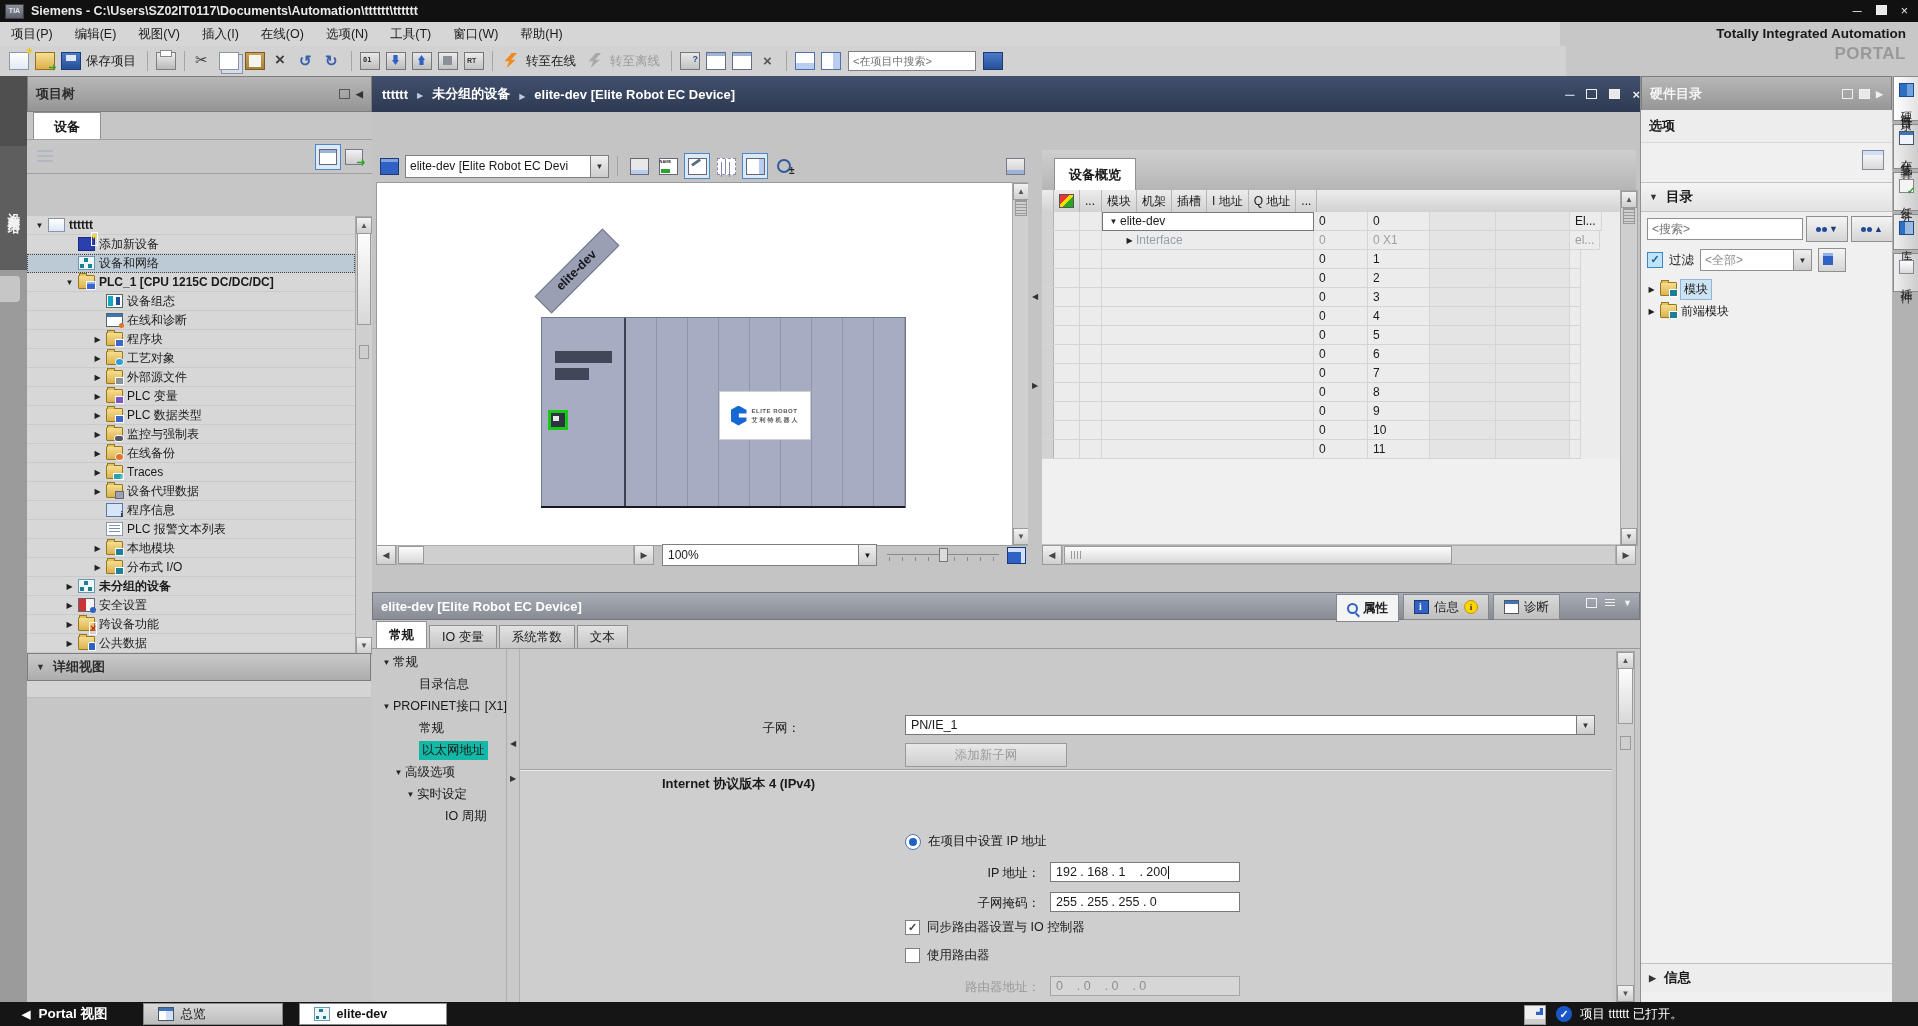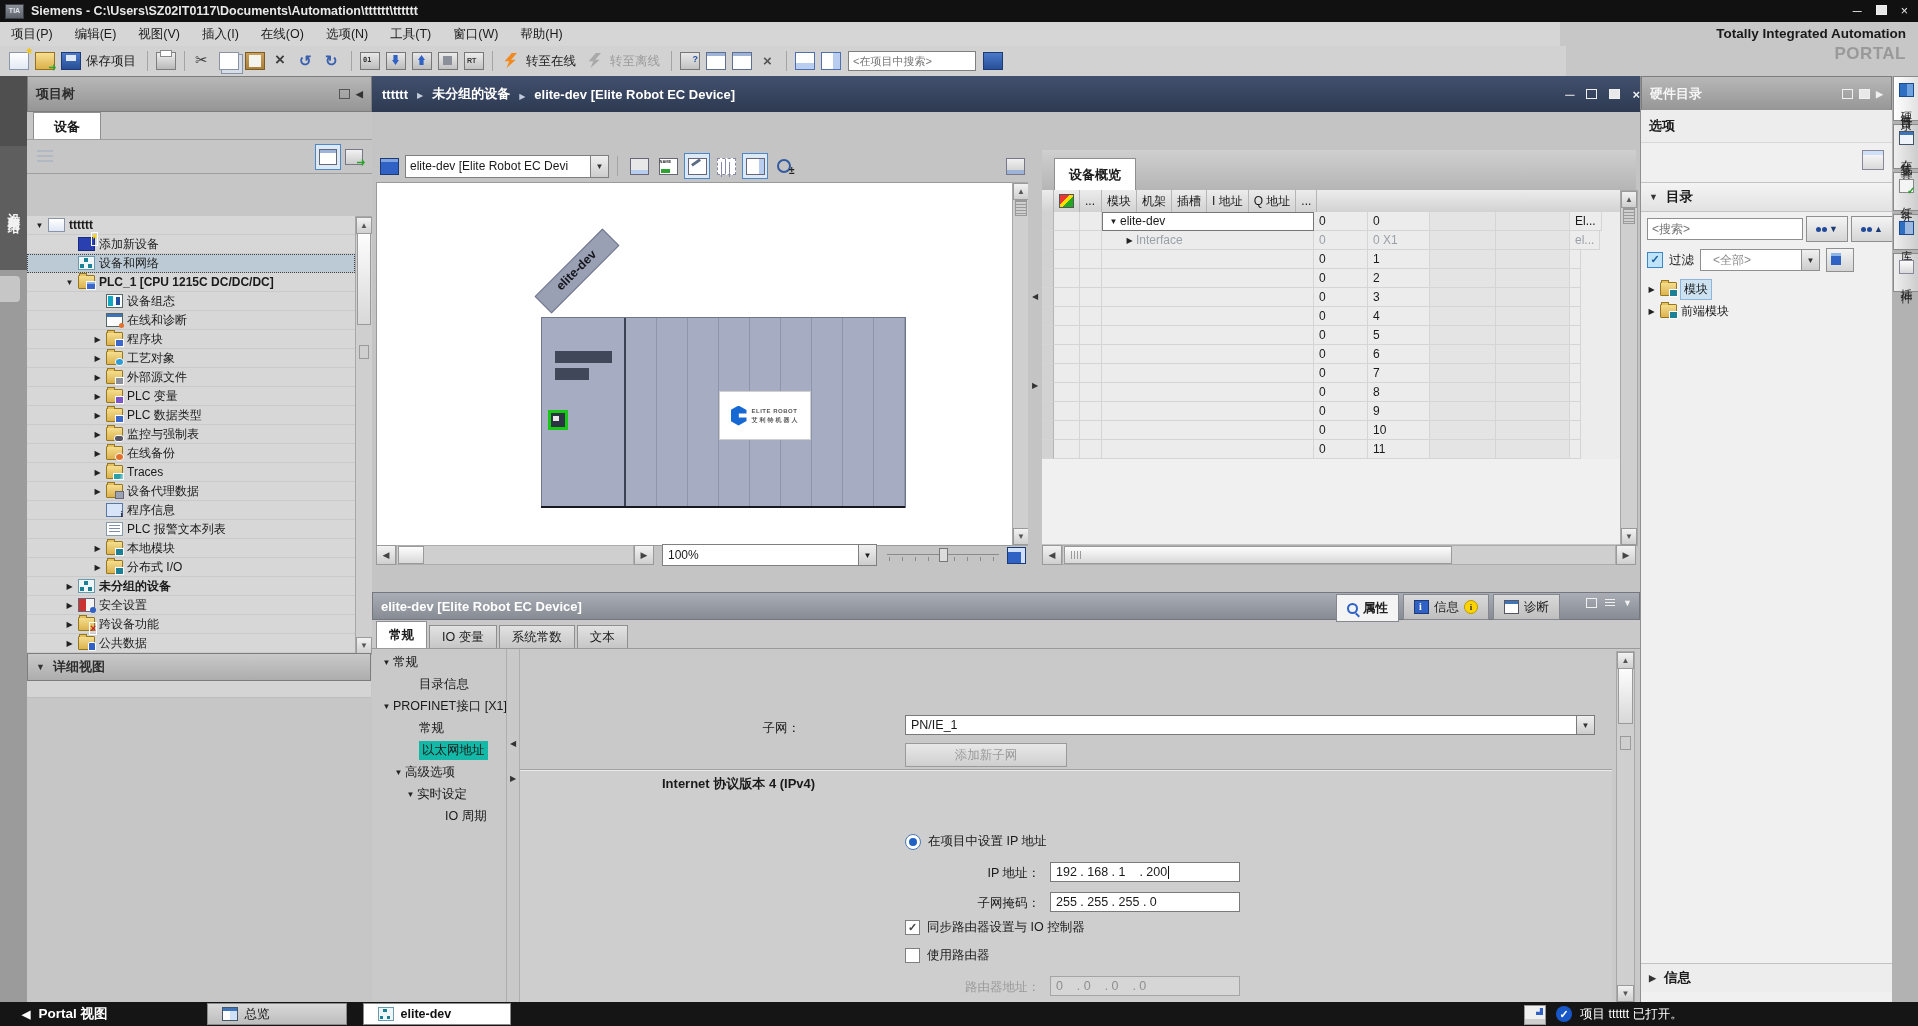--- a/index.html
+++ b/index.html
@@ -285,21 +285,21 @@
            border-top:1px solid #c2c2c2;border-bottom:1px solid #c2c2c2;display:flex;align-items:center;gap:8px;
            padding:0 8px;font-size:13.5px;font-weight:bold}
   #cat-search{position:absolute;left:6px;top:140px;display:flex;gap:3px;align-items:center}
   #cat-search input{width:146px;height:20px;border:1px solid #8f8f8f;font-size:12px;color:#8a8a8a;padding:0 4px}
   .binocbtn{width:40px;height:24px;background:linear-gradient(#f4f4f4,#d5d5d5);border:1px solid #8f8f8f;
             display:flex;align-items:center;justify-content:center;gap:2px;font-size:9px;color:#1c3a74;font-weight:bold}
   .binoc{width:5px;height:5px;border-radius:50%;background:#224a9a;box-shadow:6px 0 0 #224a9a;margin-right:6px}
   #cat-filter{position:absolute;left:6px;top:172px;display:flex;gap:6px;align-items:center;font-size:12.5px}
   .cb-blue{width:14px;height:14px;background:#bfe3f7;border:1px solid #3a87c8;color:#1a5f9e;font:bold 11px/13px "Liberation Sans";text-align:center}
   #filtersel{width:106px;height:20px;background:#fff;border:1px solid #8f8f8f;font-size:12px;color:#8a8a8a;
-             display:flex;align-items:center;padding-left:12px}
+             display:flex;align-items:center;padding-left:4px}
   #filtersel .dd{margin-left:auto;width:17px;height:100%;background:linear-gradient(#f0f0f0,#cdcdcd);border-left:1px solid #8f8f8f;
              display:flex;align-items:center;justify-content:center;font-size:8px;color:#333}
   .cat-devbtn{width:26px;height:22px;background:linear-gradient(#f4f4f4,#d5d5d5);border:1px solid #8f8f8f;position:relative}
   .cat-devbtn::after{content:"";position:absolute;left:4px;top:4px;width:10px;height:12px;background:#2f62c4;box-shadow:inset 0 3px 0 #8fb3e8}
   #cat-tree{position:absolute;left:0;top:202px;right:18px}
   #cat-tree .trow{border-bottom:none;height:22px;background:transparent}
   #cat-tree .trow.sel{background:transparent;outline:none}
   #cat-tree .trow.sel .lbl{background:#cde3f2;outline:1px solid #8fb6d8;padding:1px 3px}
   #cat-info{position:absolute;left:0;bottom:10px;right:0;height:28px;background:#ededed;border-top:1px solid #c2c2c2;
             display:flex;align-items:center;gap:8px;padding:0 8px;font-size:13.5px;font-weight:bold}
@@ -1230,21 +1230,21 @@
       <span class="ri ic-addins"></span>
       <span class="rrlabel">插件</span>
     </div>
   </div>
 
 <div id="statusbar">
   <span id="sb-portal">
     <span class="arr">◀</span>
     <span>Portal 视图</span>
   </span>
-  <span class="sb-btn" style="margin-left:100px;width:110px">
+  <span class="sb-btn" style="margin-left:36px;width:110px">
     <span class="sb-ic-grid"></span>
     <span>总览</span>
   </span>
   <span class="sb-btn white" style="margin-left:16px;width:118px">
     <span class="sb-ic-net"></span>
     <span>elite-dev</span>
   </span>
   <span id="sb-card"></span>
   <span id="sb-msg">
     <span class="chk">✓</span>

